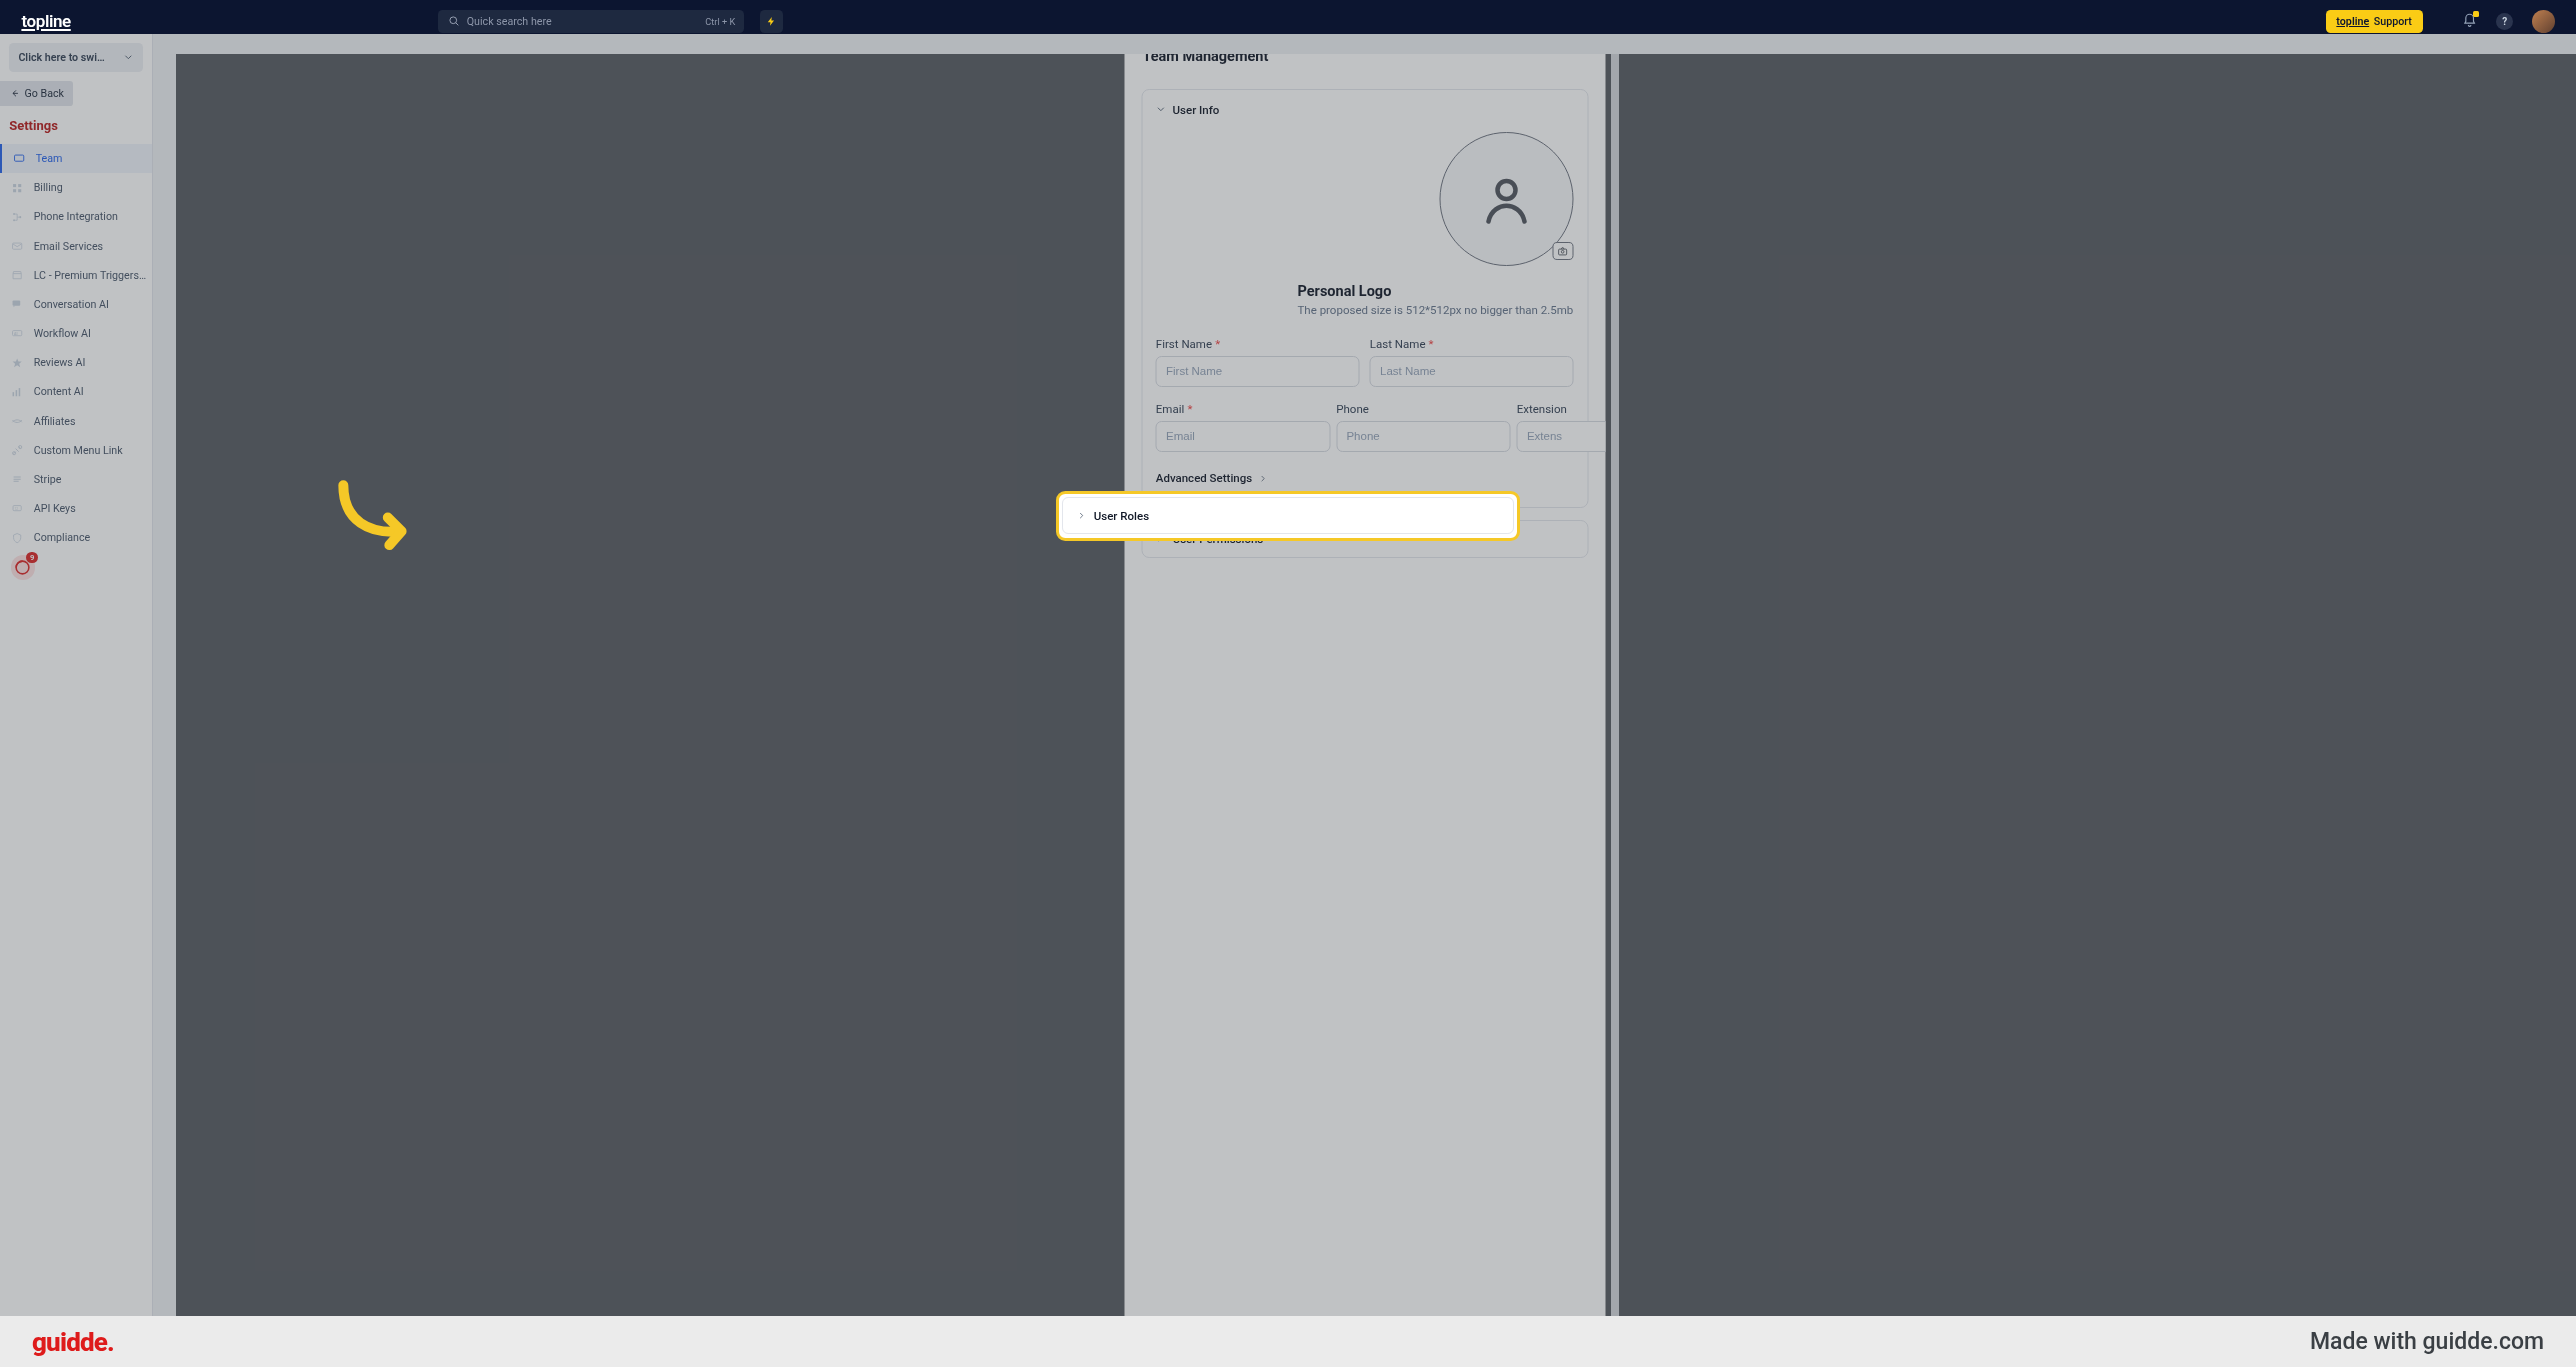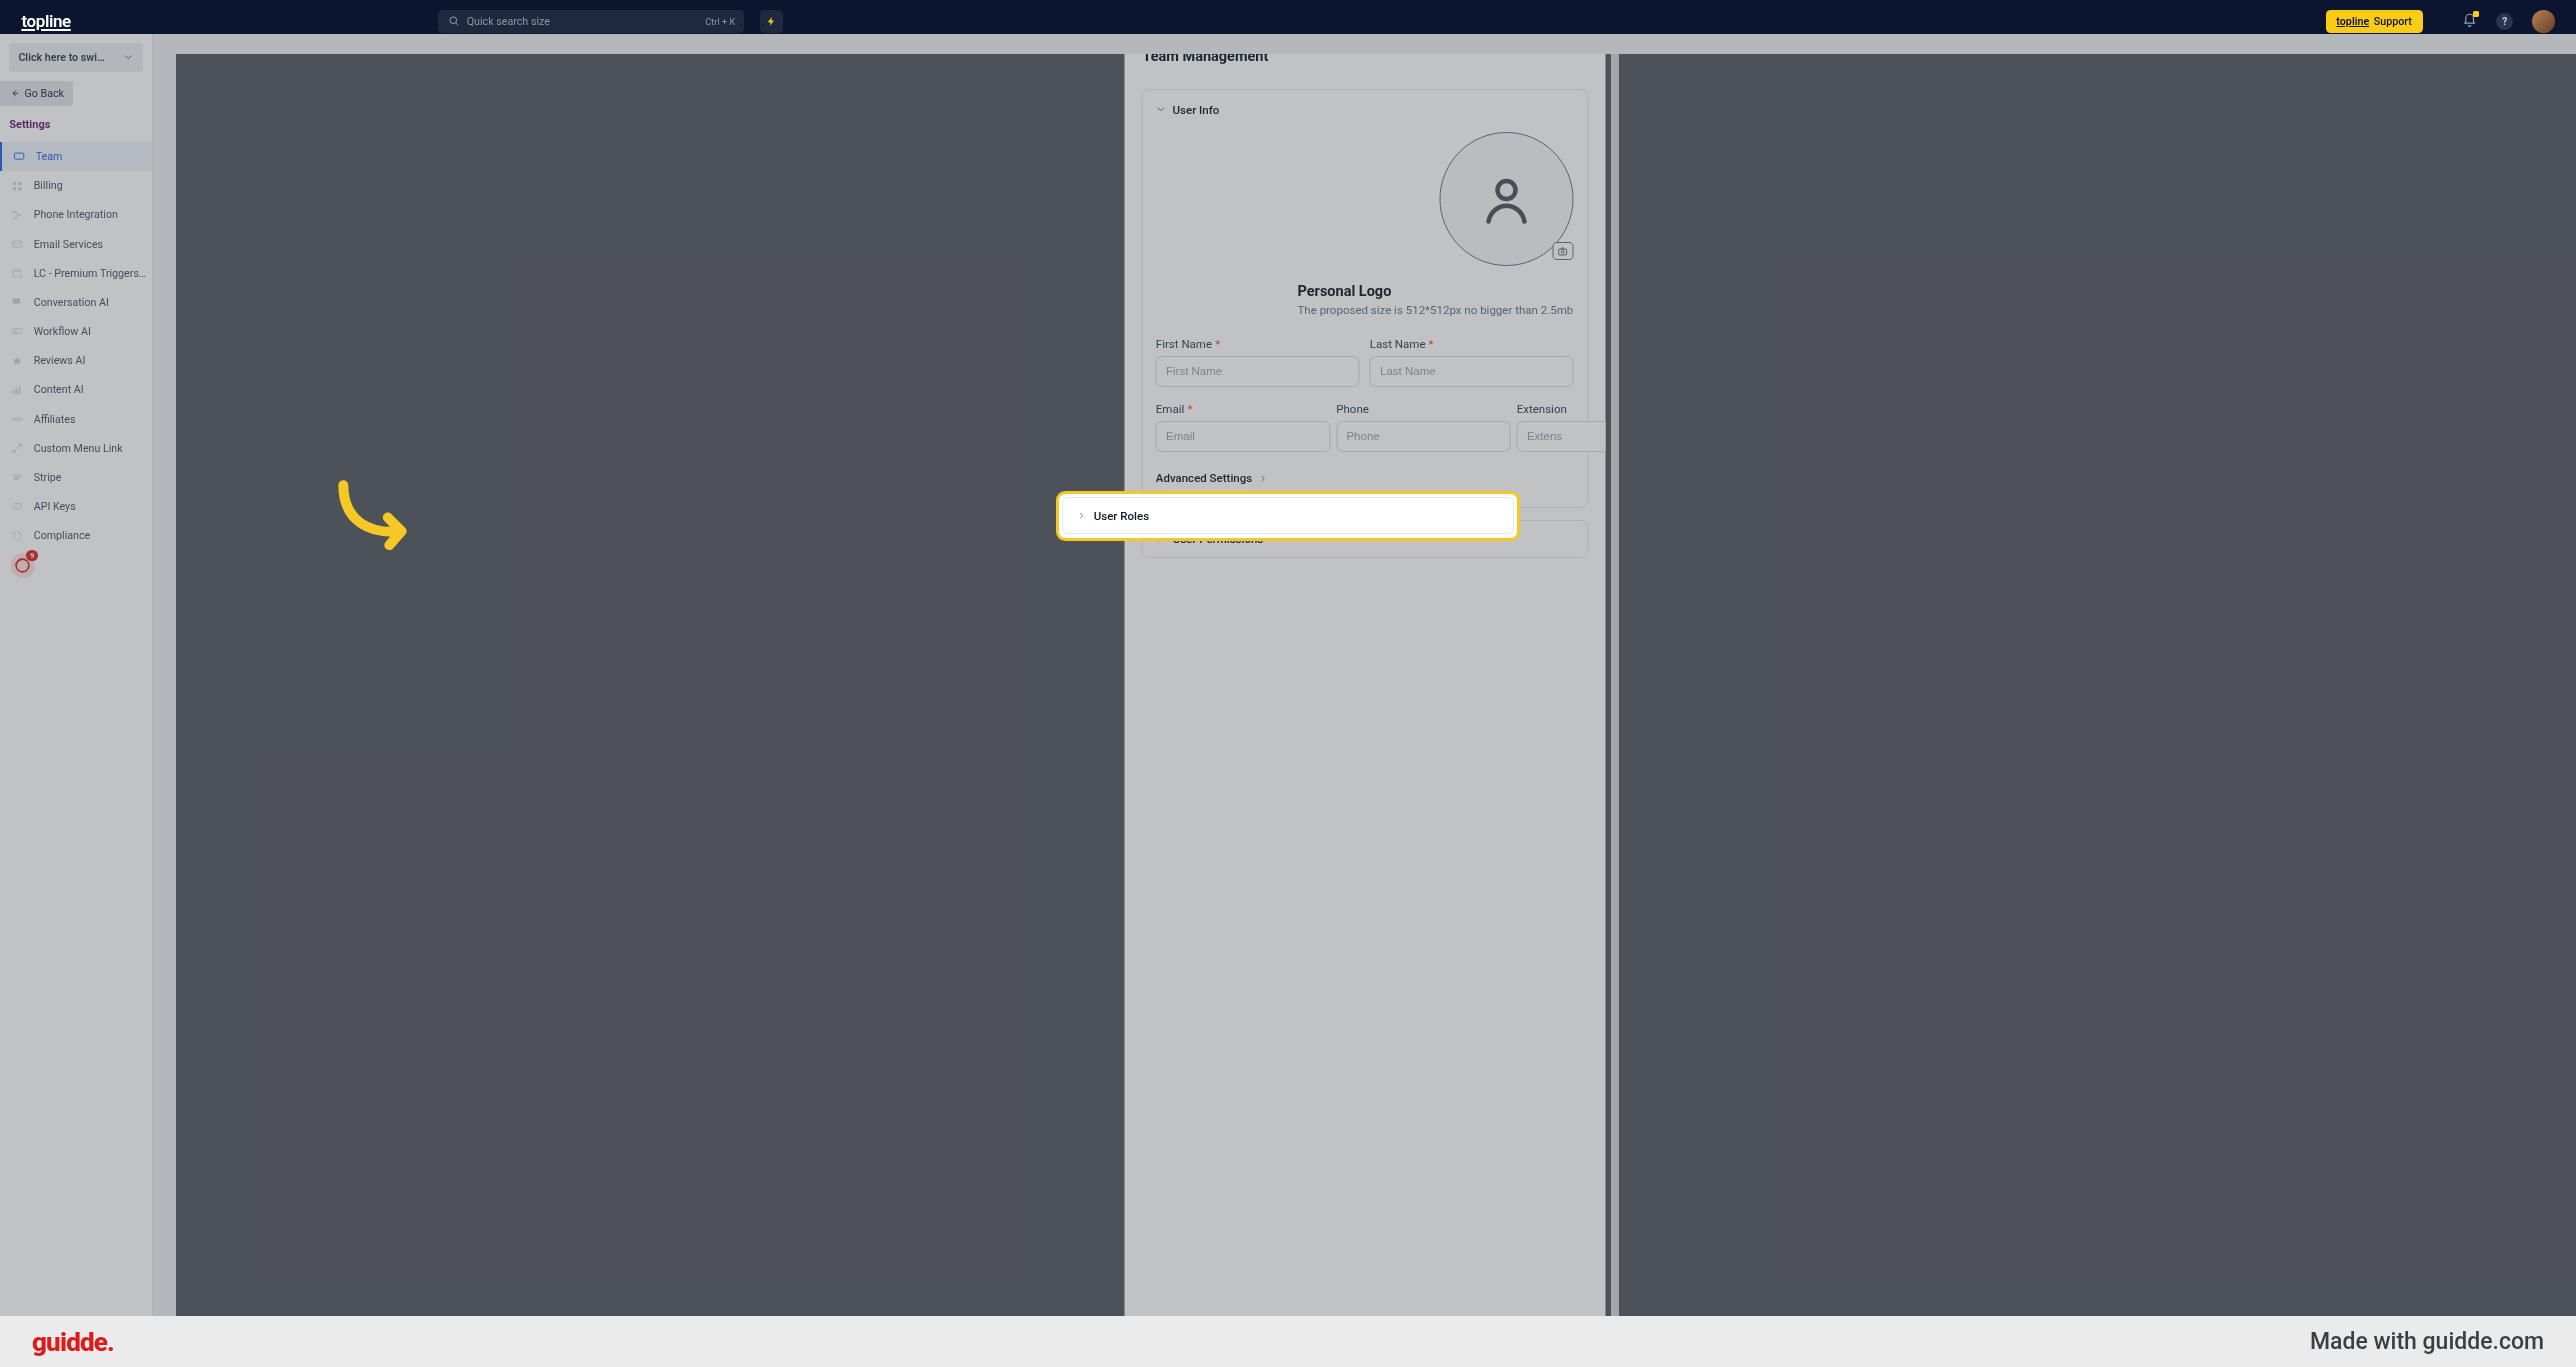--- a/index.html
+++ b/index.html
@@ -92,21 +92,21 @@
   .sb-goback {
     margin:0 0 7.7px 0;
     background:#e0e4ea;
     padding:6.1px 9.2px;
     font-size:10.7px;
     color:#1e293b;
     width:max-content;
     border-radius:0 3.1px 3.1px 0;
     display:flex;align-items:center;gap:4.6px;
   }
-  .sb-title { font-size:11px;font-weight:700;padding:4.6px 9.2px 10.7px;color:#701a75; }
+  .sb-title { font-size:13px;font-weight:700;padding:4.6px 9.2px 10.7px;color:#b91c1c; }
   .sb-item {
     display:flex;align-items:center;gap:9.2px;
     padding:7.7px 10.7px;
     font-size:10.7px;
     color:#475569;
     white-space:nowrap;
     overflow:hidden;
     text-overflow:ellipsis;
   }
   .sb-item.active { background:#eff4fb;color:#2563eb;border-left:2.3px solid #2563eb; }
@@ -262,21 +262,21 @@
 <div class="topbar">
   <span class="brand underline" style="text-decoration:underline;text-decoration-thickness:1.5px;text-underline-offset:2.3px;">topline</span>
   <div class="tb-spacer-left"></div>
   <div class="searchbox">
     <span>
       <svg width="11.5" height="11.5" viewBox="0 0 24 24" fill="none">
           <circle cx="11" cy="11" r="7" stroke="#9aa3b5" stroke-width="2"></circle>
           <line x1="16.5" y1="16.5" x2="21" y2="21" stroke="#9aa3b5" stroke-width="2" stroke-linecap="round"></line>
         </svg>
     </span>
-    <span class="placeholder">Quick search size</span>
+    <span class="placeholder">Quick search here</span>
     <span class="shortcut">Ctrl + K</span>
   </div>
   <div class="bolt-btn">
     <span>
       <svg width="10.7" height="10.7" viewBox="0 0 24 24">
           <path d="M13 2 4 14h6l-1 8 9-12h-6l1-8z" fill="#facc15"></path>
         </svg>
     </span>
   </div>
   <div class="tb-spacer-right"></div>

